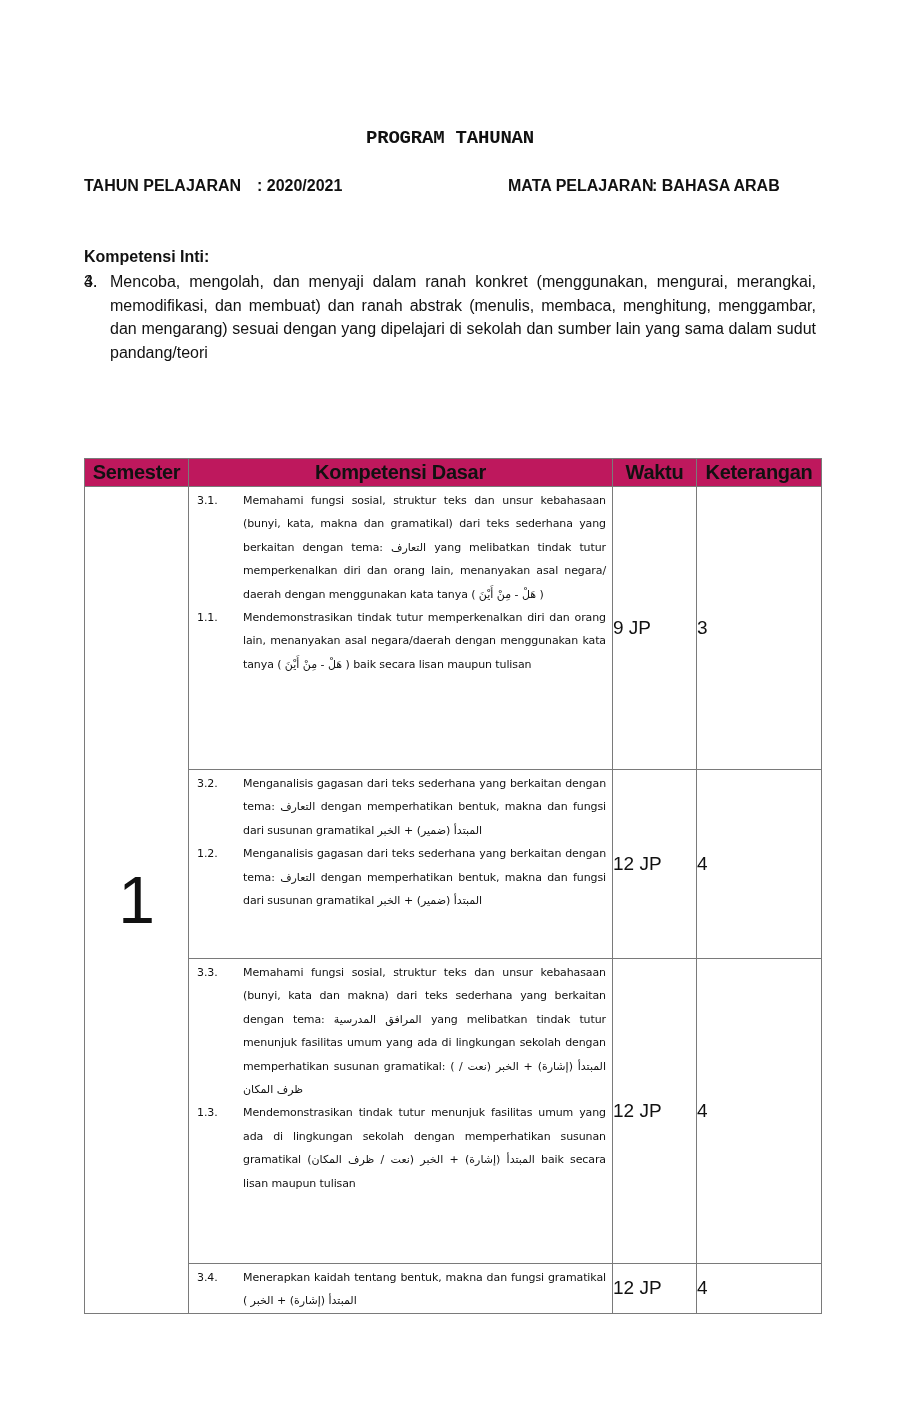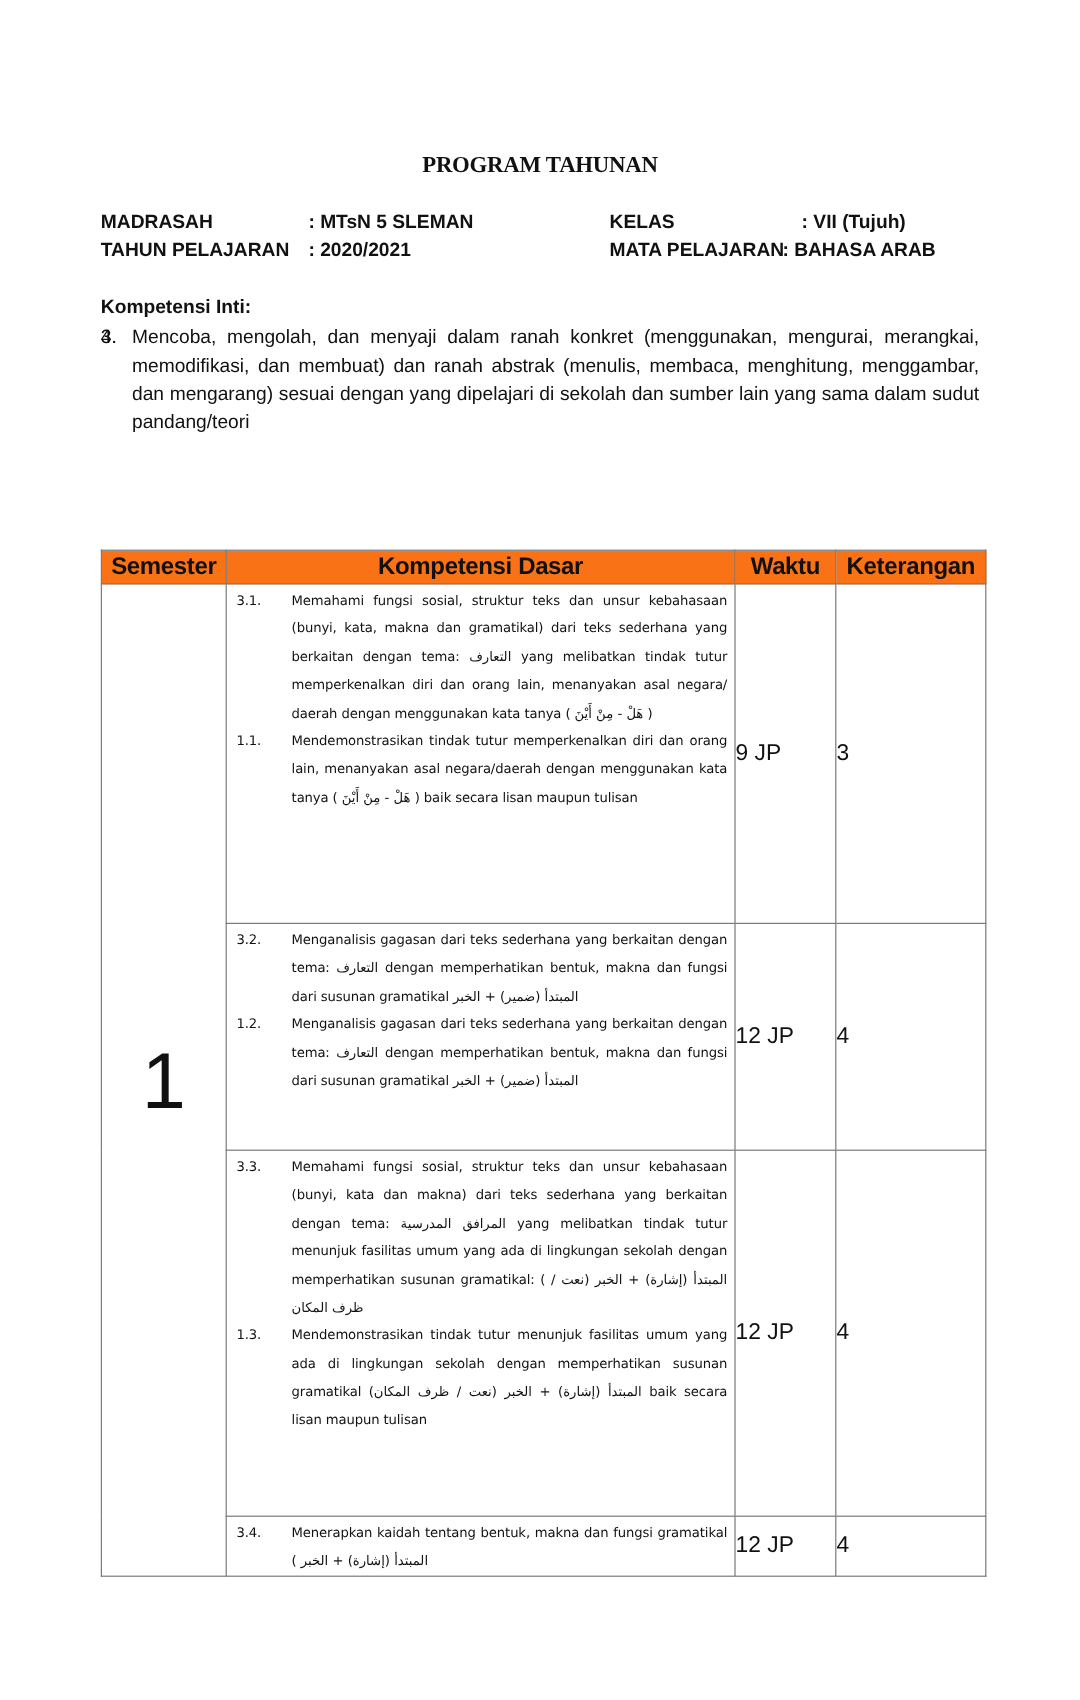--- a/index.html
+++ b/index.html
@@ -3,66 +3,60 @@
   <meta charset="utf-8">
   <style>
     html, body { margin: 0; padding: 0; background: #ffffff; }
     body {
       width: 900px; height: 1417px; position: relative; overflow: hidden;
       font-family: "DejaVu Sans", sans-serif; color: #111;
     }
     .page { position: absolute; left: 84px; top: 0; width: 737px; }
     .title {
       position: absolute; top: 127px; left: 0; width: 732px; text-align: center;
-      font-family: Liberation Serif, serif; font-weight: bold; font-size: 19px;
+      font-family: Liberation Mono, monospace; font-weight: bold; font-size: 19px;
       letter-spacing: -0.2px;
     }
     .meta { position: absolute; top: 177px; left: 0; width: 737px;
       font-family: "Liberation Sans", sans-serif; font-weight: bold; font-size: 16px; }
     .meta .row { position: relative; height: 23px; }
     .meta span { position: absolute; top: 0; white-space: nowrap; }
     .ki-head { position: absolute; top: 248px; left: 0; font-family: "Liberation Sans", sans-serif;
       font-weight: bold; font-size: 16px; }
     .ki-list { position: absolute; top: 270px; left: 0; width: 732px;
       font-family: "Liberation Sans", sans-serif; font-size: 16px; line-height: 23.5px; }
     .ki-item { position: relative; padding-left: 26px; text-align: justify; }
     .ki-item .num { position: absolute; left: 0; top: 0; }
 
     table.kd {
       position: absolute; top: 458px; left: 84px; width: 737px;
       border-collapse: collapse; table-layout: fixed;
       font-family: "DejaVu Sans", sans-serif; font-size: 15px;
     }
     table.kd th, table.kd td { border: 1px solid #7a7a7a; padding: 0; }
     table.kd th {
-      background: #f97316; height: 27px; font-family: "Liberation Sans", sans-serif;
+      background: #be185d; height: 27px; font-family: "Liberation Sans", sans-serif;
       font-weight: bold; font-size: 20px; color: #111; letter-spacing: -0.3px;
     }
     .semester-cell { text-align: center; vertical-align: middle; font-size: 66px;
       font-family: "Liberation Sans", sans-serif; }
     .kd-cell { vertical-align: top; padding: 2px 6px 0 8px !important; }
     .kd-item { position: relative; padding-left: 46px; text-align: justify;
       line-height: 23.4px; font-size: 11px; letter-spacing: -0.1px; }
     .kd-item .code { position: absolute; left: 0; top: 0; }
     .waktu, .ket { text-align: left; vertical-align: middle;
       font-family: "Liberation Sans", sans-serif; font-weight: normal; font-size: 19px; }
   </style>
 </head>
 <body>
 
 <div class="page">
   <div class="title">PROGRAM TAHUNAN</div>
 
   <div class="meta">
-    <div class="row">
-      <span style="left:0">MADRASAH</span>
-      <span style="left:173px">: MTsN 5 SLEMAN</span>
-      <span style="left:424px">KELAS</span>
-      <span style="left:584px">: VII (Tujuh)</span>
-    </div>
     <div class="row">
       <span style="left:0">TAHUN PELAJARAN</span>
       <span style="left:173px">: 2020/2021</span>
       <span style="left:424px">MATA PELAJARAN</span>
       <span style="left:568px">: BAHASA ARAB</span>
     </div>
   </div>
 
   <div class="ki-head">Kompetensi Inti:</div>
   <div class="ki-list">

